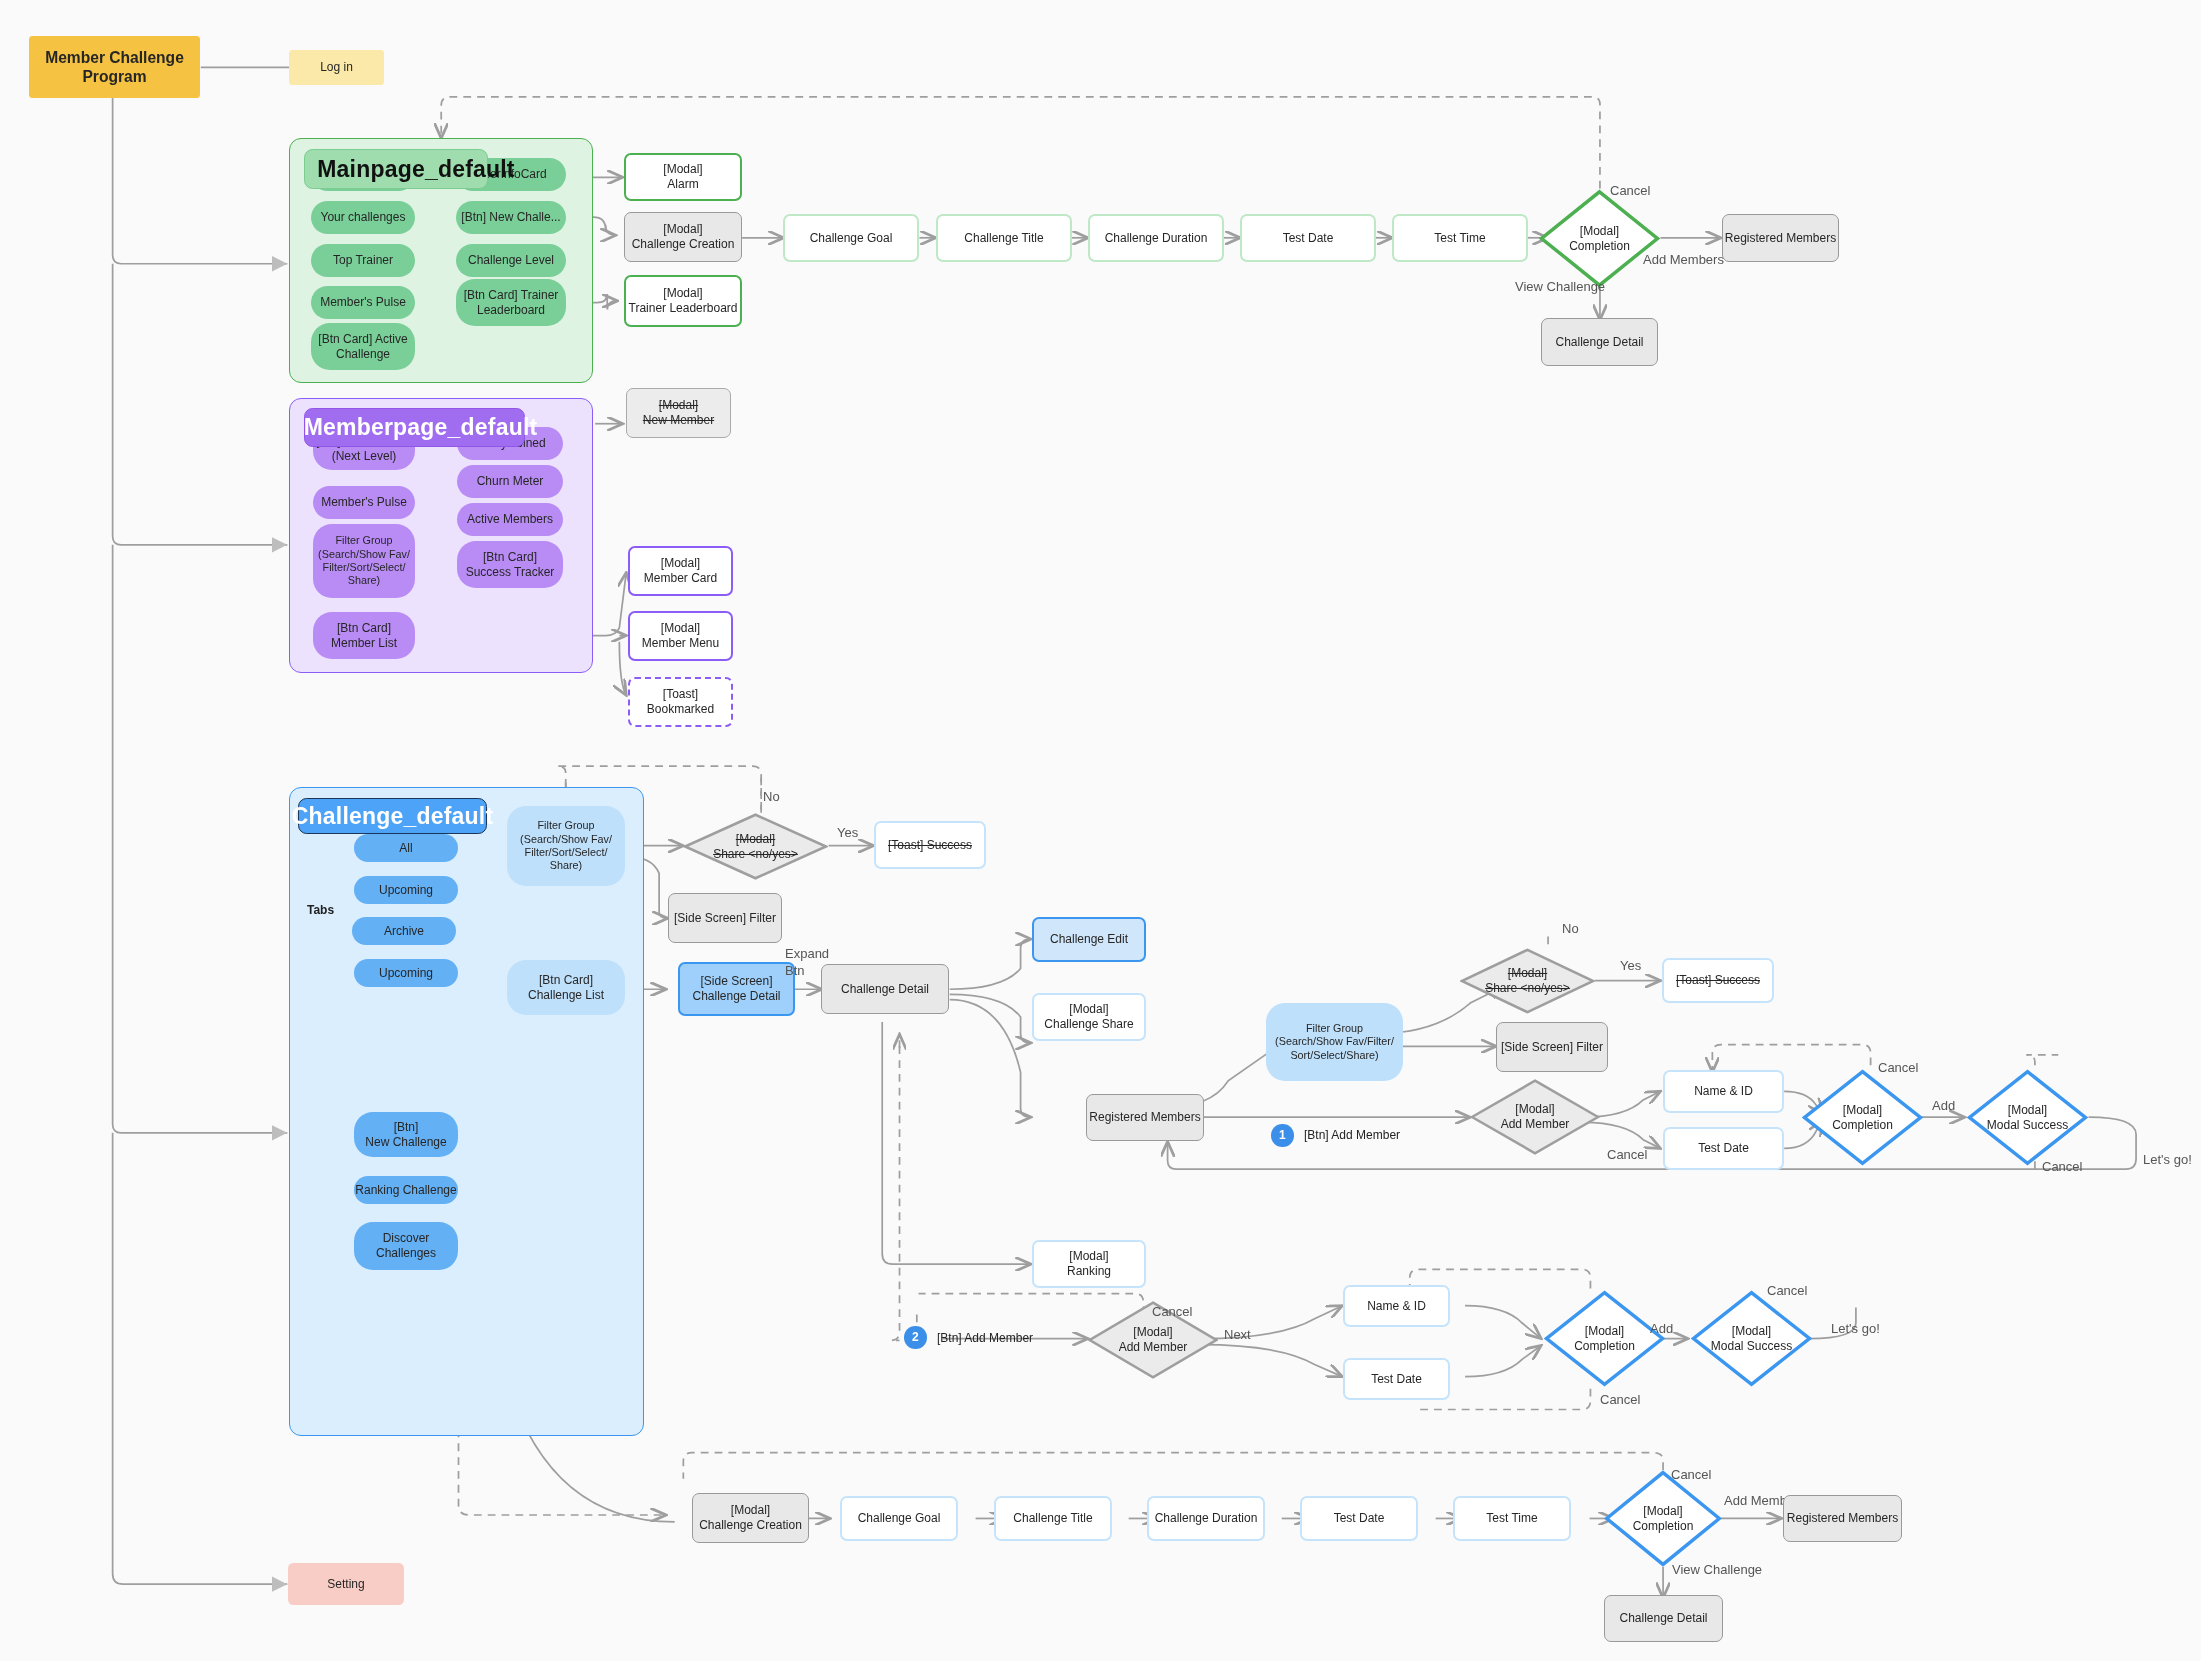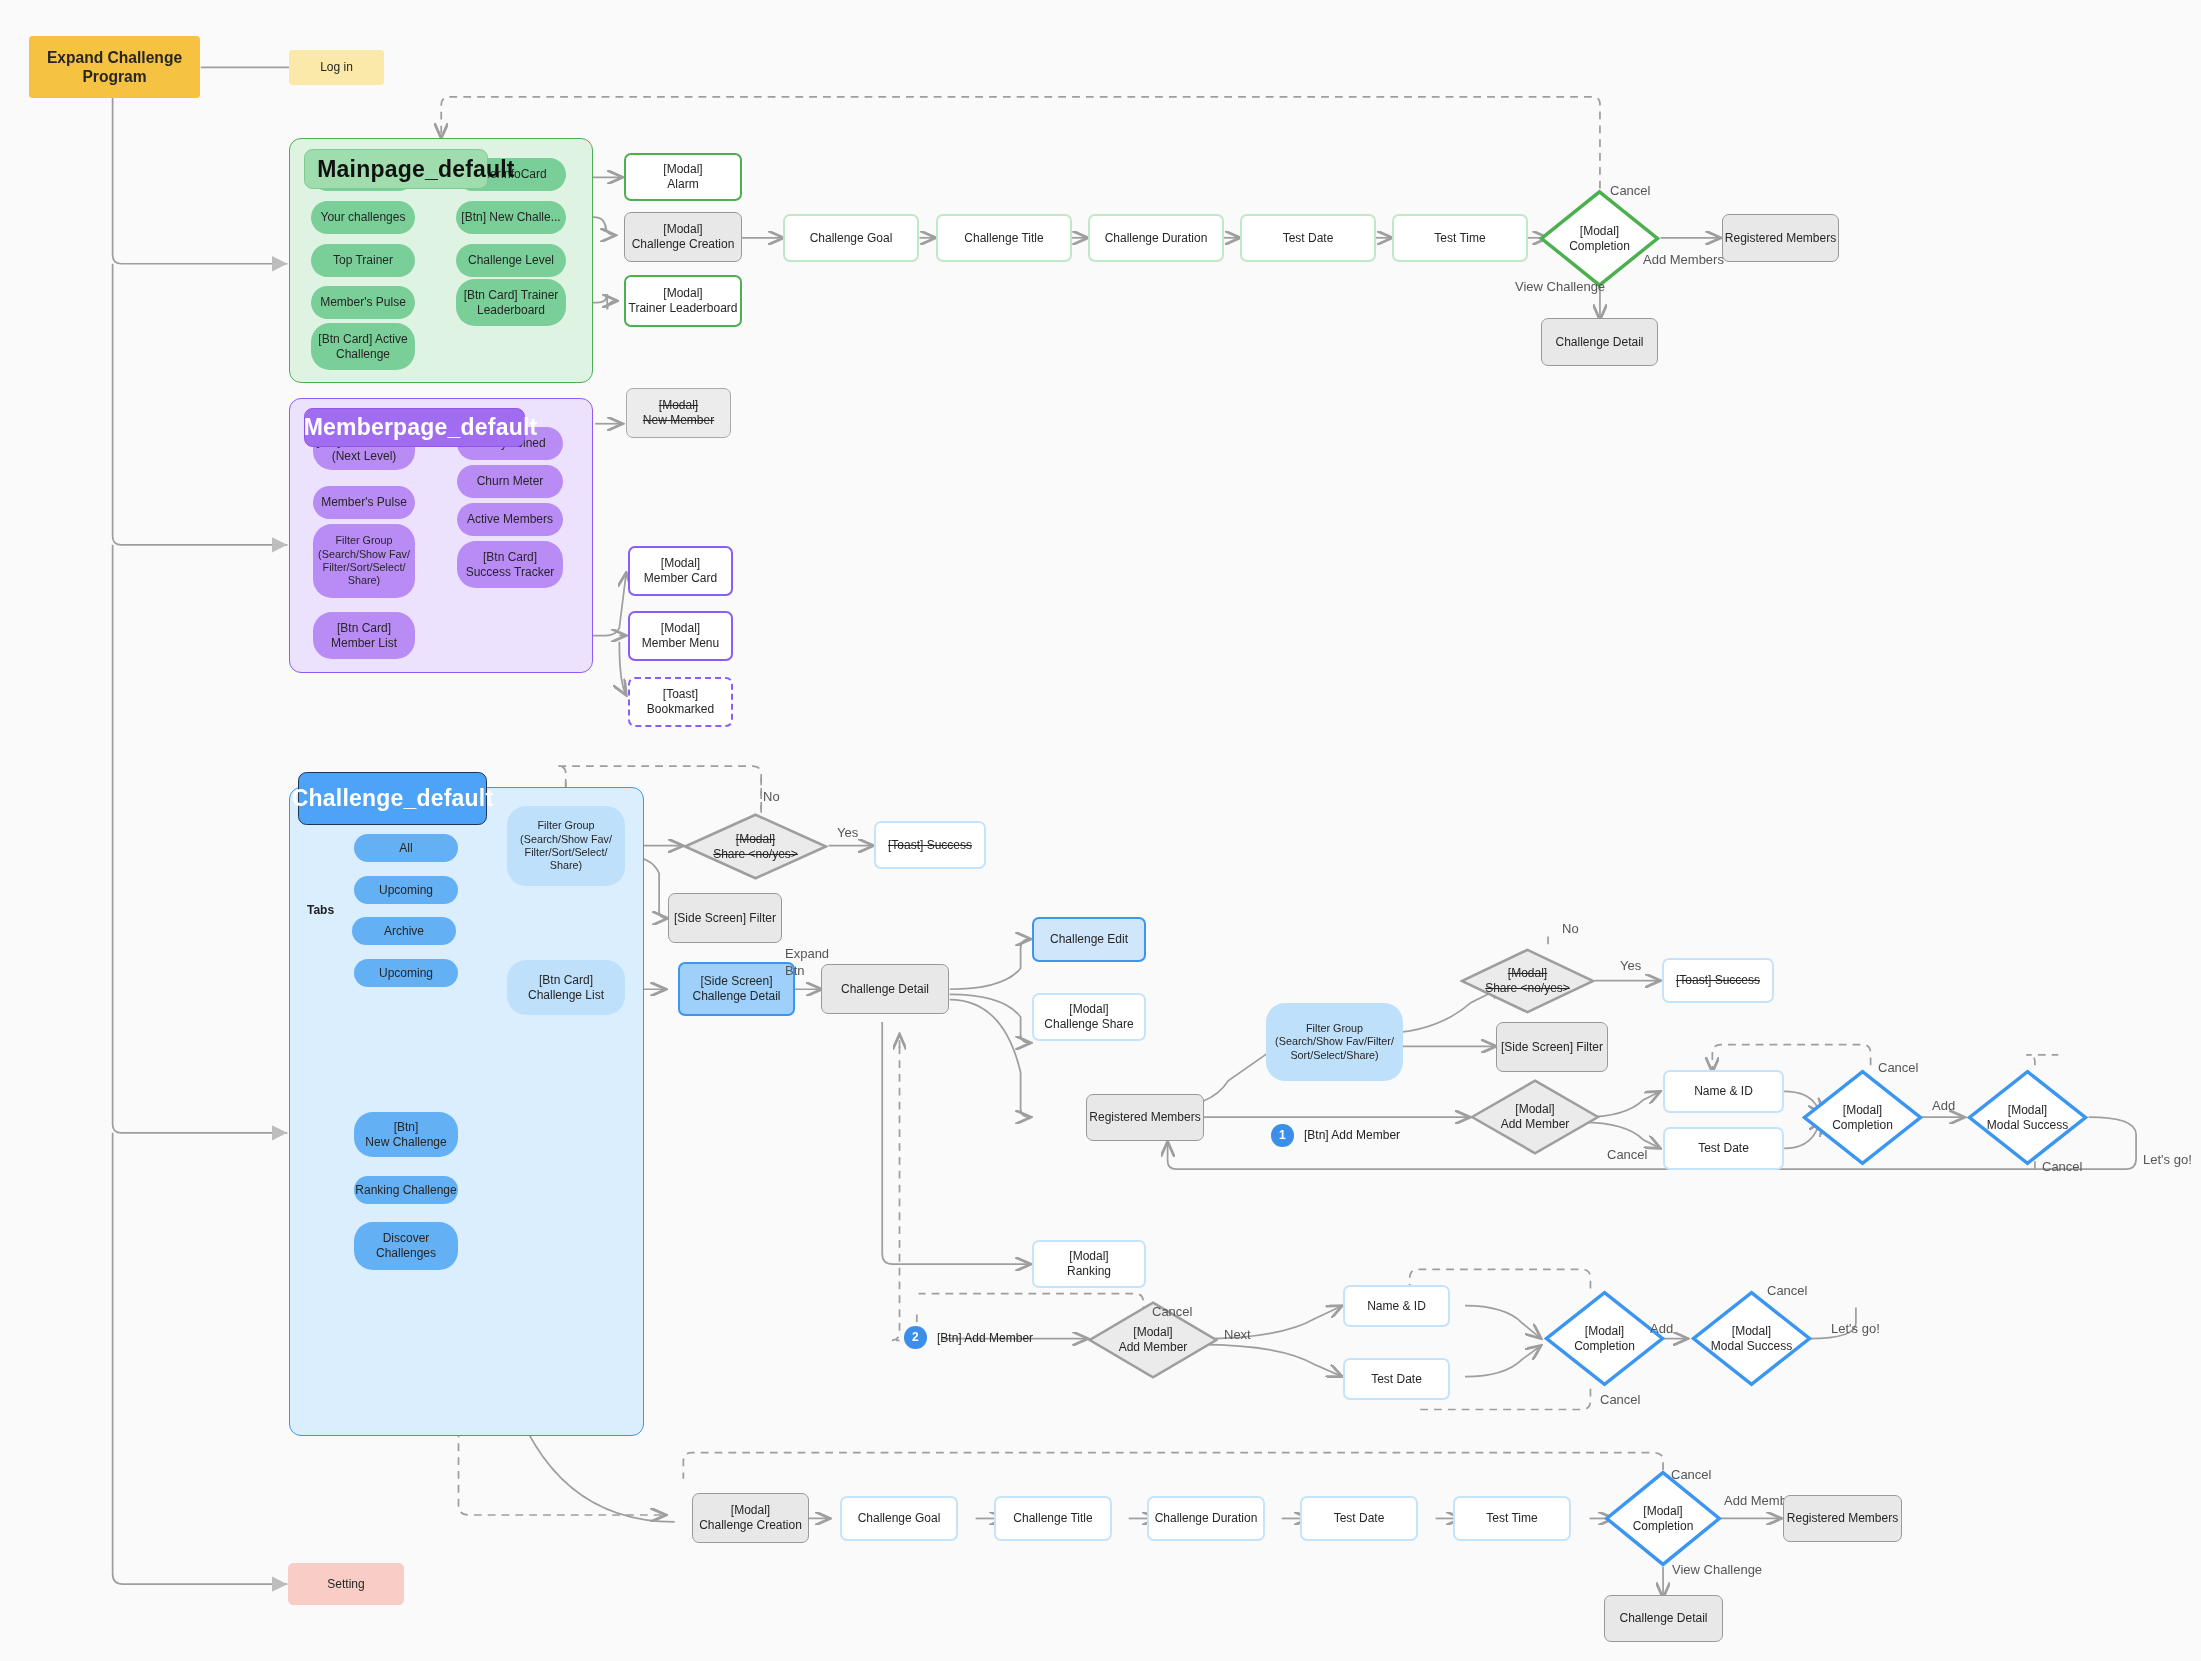--- a/index.html
+++ b/index.html
@@ -190,21 +190,21 @@
       <path d="M1305 1756 L1338 1756" marker-end="url(#ah)"></path>
       <path d="M1482 1756 L1514 1756" marker-end="url(#ah)"></path>
       <path d="M1660 1756 L1690 1756" marker-end="url(#ah)"></path>
       <path d="M1838 1756 L1866 1756" marker-end="url(#ah)"></path>
       <path d="M1990 1756 L2060 1756" marker-end="url(#ah)"></path>
       <path d="M1923 1812 L1923 1848" marker-end="url(#ah)"></path>
       <path d="M1923 1700 L1923 1690 Q1923 1680 1913 1680 L800 1680 Q790 1680 790 1690 L790 1710" stroke-dasharray="9 7"></path>
     </g>
   </svg>
 
-  <div class="node" style="left:29px;top:36px;width:171px;height:62px;background:#f5c341;border-radius:3.5px;font-size:15.6px;font-weight:700;">Expand Challenge
+  <div class="node" style="left:29px;top:36px;width:171px;height:62px;background:#f5c341;border-radius:3.5px;font-size:15.6px;font-weight:700;">Member Challenge
 Program</div>
 
   <div class="node" style="left:289px;top:50px;width:95px;height:35px;background:#fae9a8;border-radius:3.5px;font-size:12px;">Log in</div>
 
   <div class="node" style="left:288px;top:1563px;width:116px;height:42px;background:#f8cdc6;border-radius:5.2px;font-size:12px;">Setting</div>
 
   <div class="group green" style="left:289px;top:138px;width:304px;height:245px;"></div>
 
   <div class="node pill green" style="left:311px;top:158px;width:104px;height:33px;">Challenge Level</div>
   <div class="node pill green" style="left:456px;top:158px;width:110px;height:33px;">UserInfoCard</div>
@@ -278,21 +278,21 @@
 
   <div class="group blue" style="left:289px;top:787px;width:355px;height:649px;"></div>
 
   <div class="tabslabel" style="left:307px;top:903px;">Tabs</div>
 
   <div class="node pill blue" style="left:354px;top:834px;width:104px;height:28px;">All</div>
   <div class="node pill blue" style="left:354px;top:876px;width:104px;height:28px;">Upcoming</div>
   <div class="node pill blue" style="left:352px;top:917px;width:104px;height:28px;">Archive</div>
   <div class="node pill blue" style="left:354px;top:959px;width:104px;height:28px;">Upcoming</div>
 
-  <div class="gtitle blue" style="left:298px;top:772px;width:189px;height:53px;">Challenge_default</div>
+  <div class="gtitle blue" style="left:298px;top:798px;width:189px;height:36px;">Challenge_default</div>
 
   <div class="node pill bluelight" style="left:507px;top:806px;width:118px;height:80px;font-size:10.8px;">Filter Group
 (Search/Show Fav/
 Filter/Sort/Select/
 Share)</div>
   <div class="node pill bluelight" style="left:507px;top:960px;width:118px;height:55px;">[Btn Card]
 Challenge List</div>
 
   <div class="node pill blue" style="left:354px;top:1112px;width:104px;height:45px;">[Btn]
 New Challenge</div>

